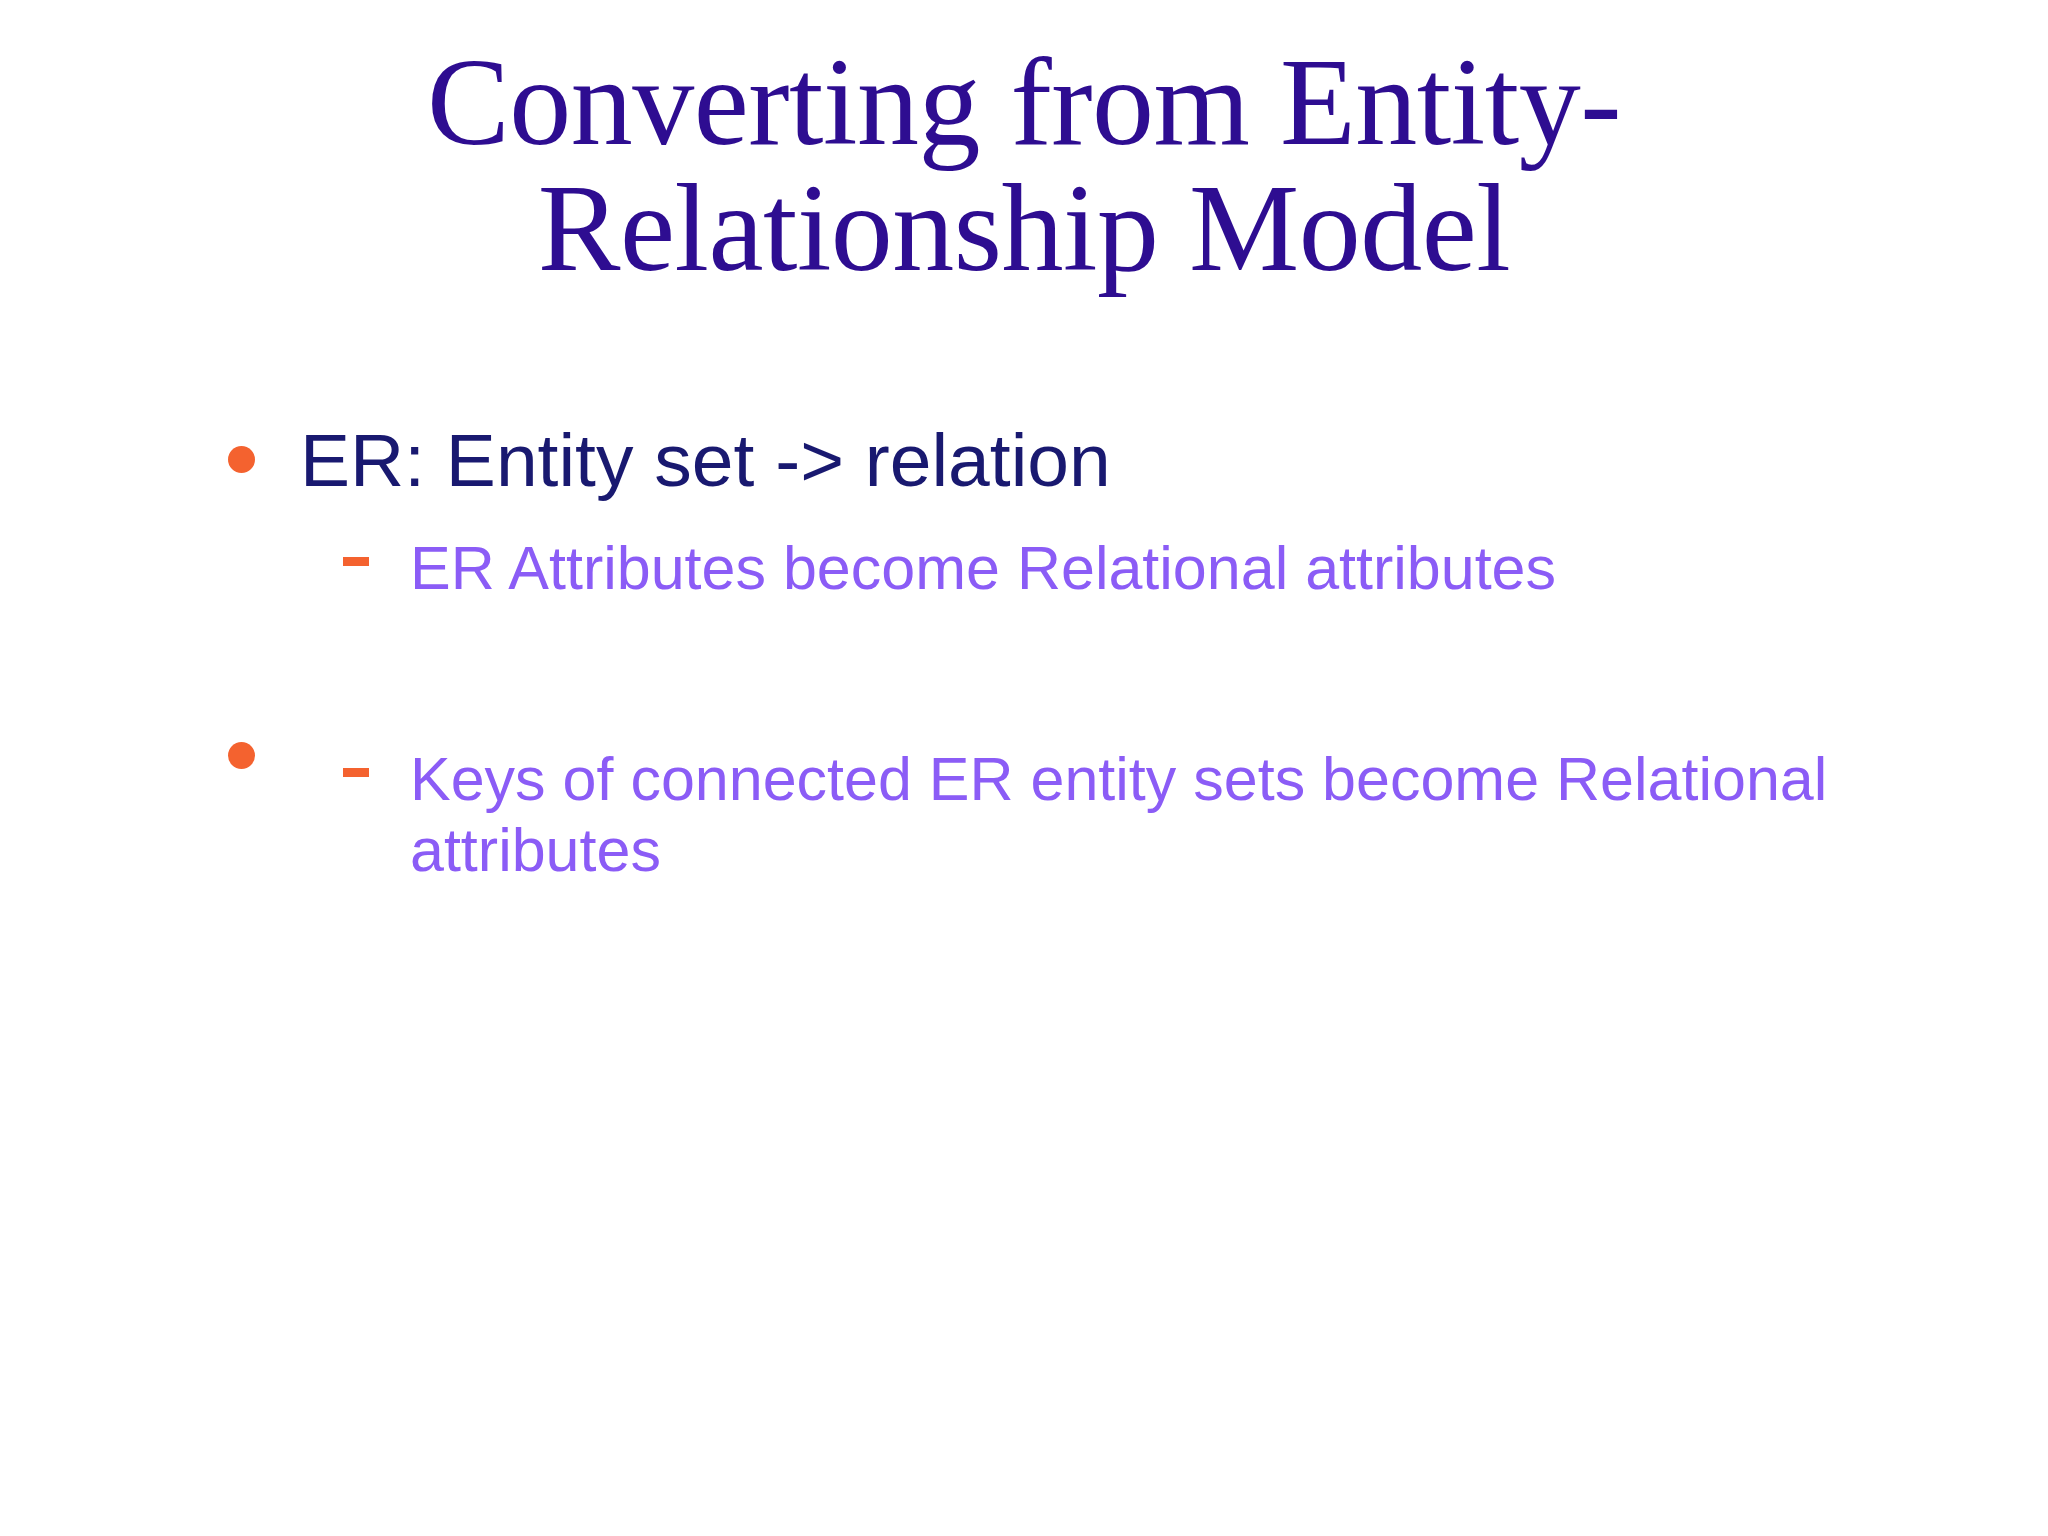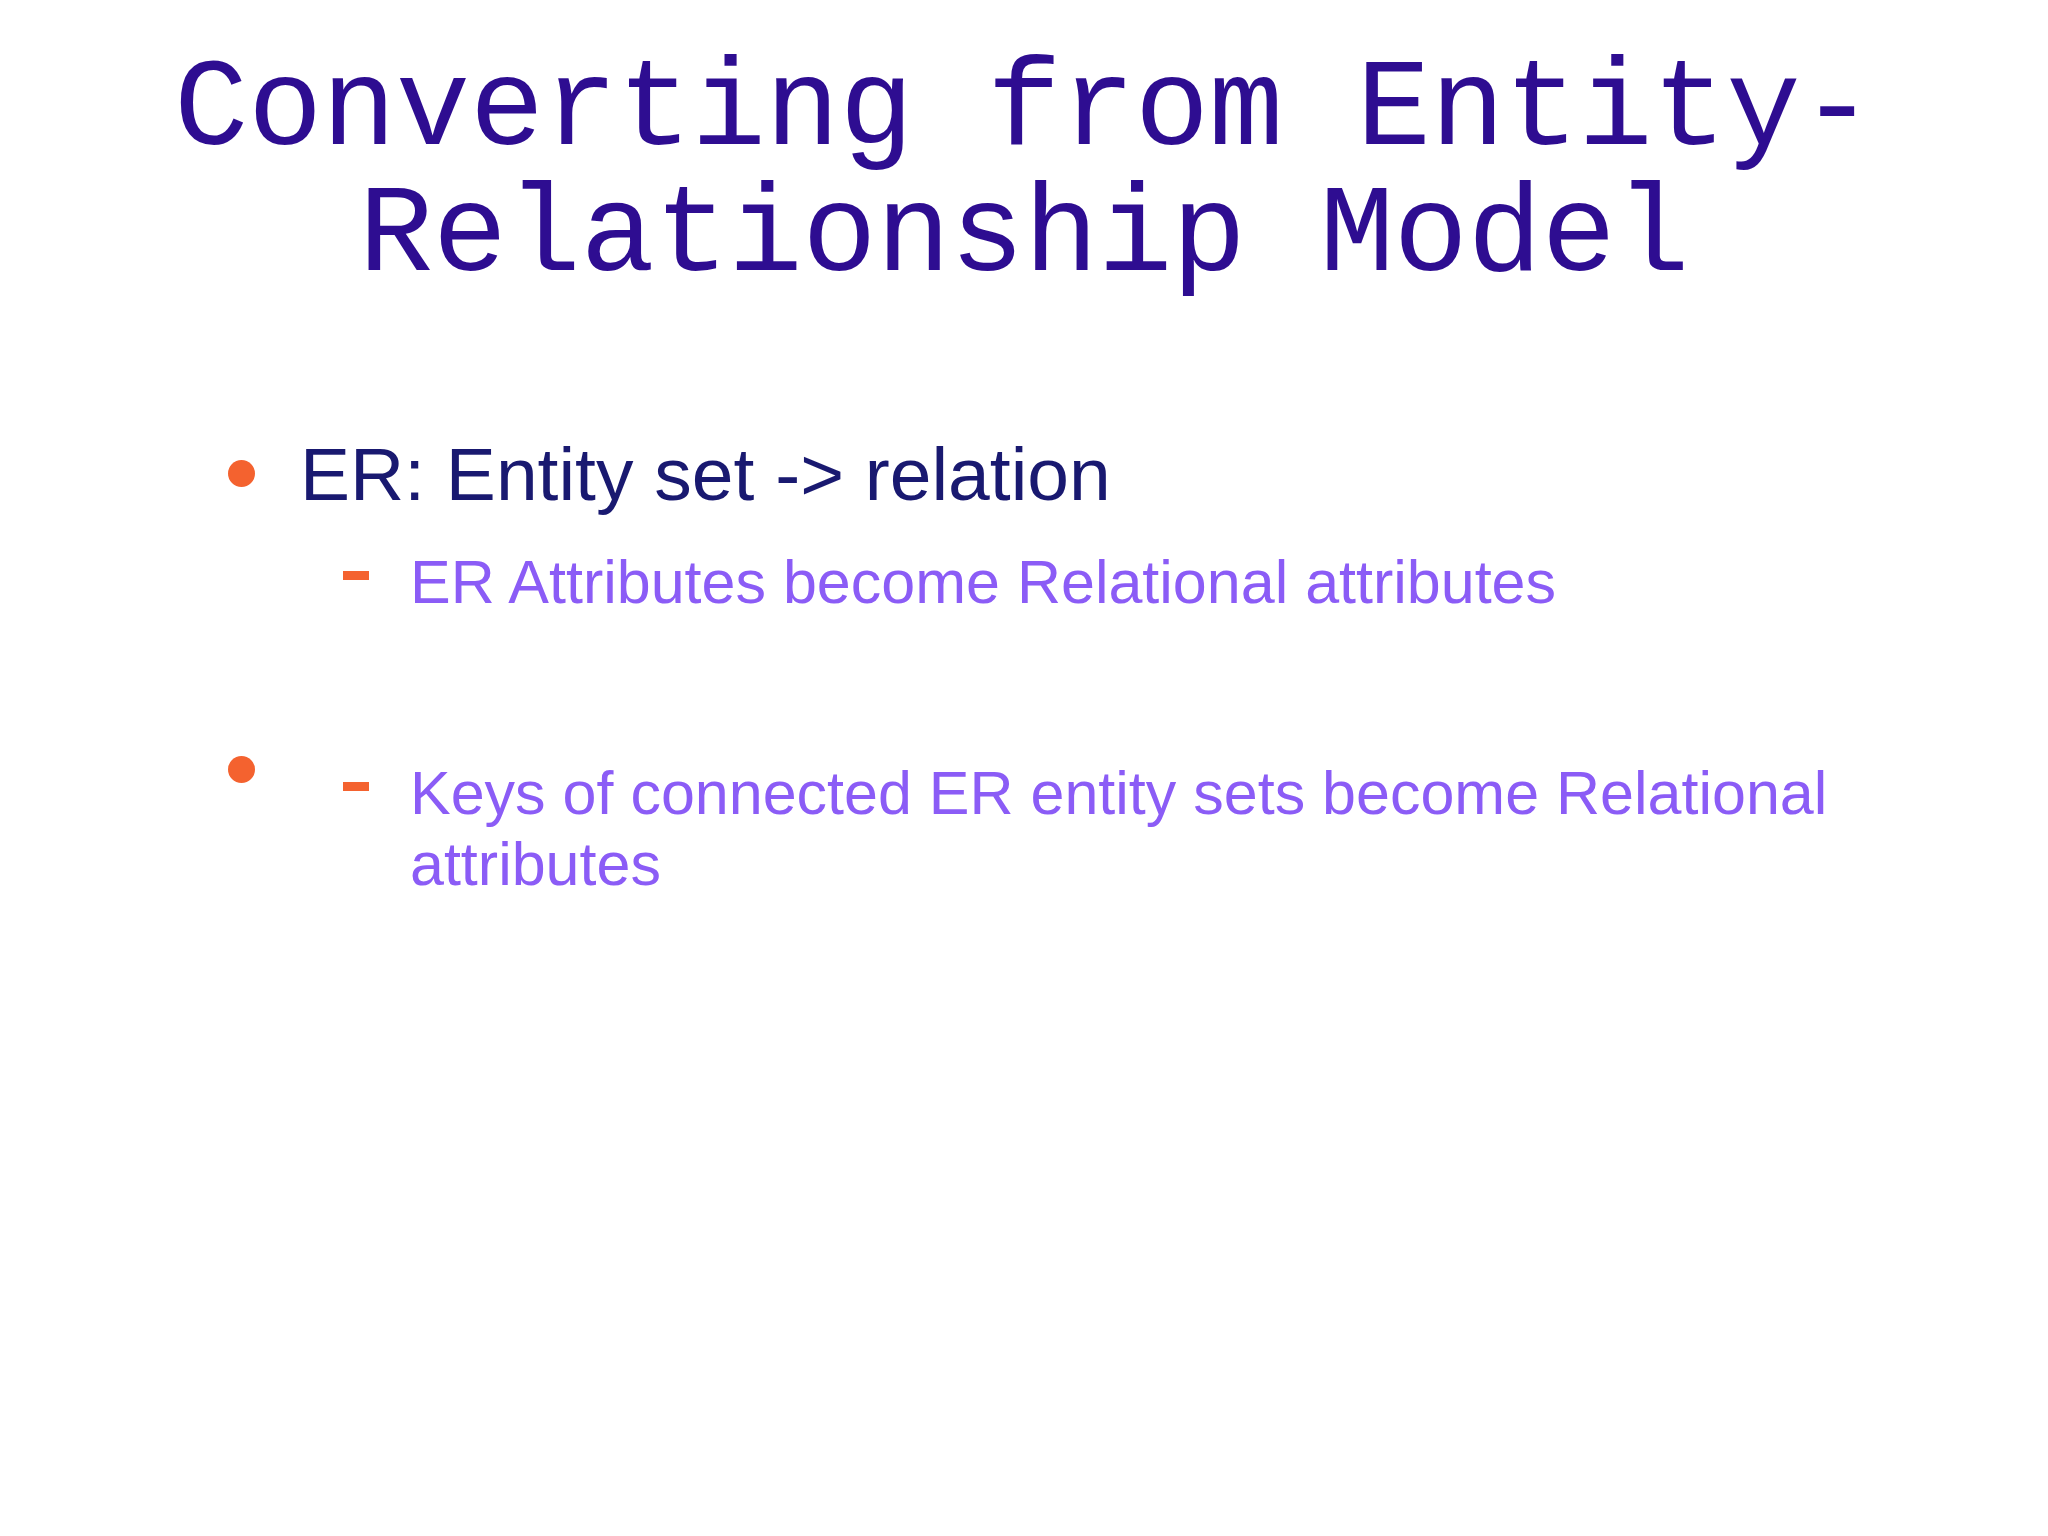--- a/index.html
+++ b/index.html
@@ -20,40 +20,40 @@
     width: 2048px;
     height: 1536px;
     background: #ffffff;
     box-sizing: border-box;
   }
 
   
   .slide-title {
     position: absolute;
     left: 150px;
-    top: 48px;
+    top: 40px;
     width: 1748px;
     text-align: center;
     color: #2e0d91;
-    font-family: Liberation Mono, monospace;
+    font-family: Liberation Serif, serif;
     font-weight: normal;
     font-size: 124px;
     line-height: 1.02;
     letter-spacing: -0.5px;
   }
   .slide-title .tline {
     display: block;
     white-space: pre;
   }
 
   
   .body-area {
     position: absolute;
     left: 0;
-    top: 430px;
+    top: 416px;
     width: 2048px;
   }
 
   .bullet-block {
     position: relative;
   }
 
   
   .lvl1 {
     position: relative;

